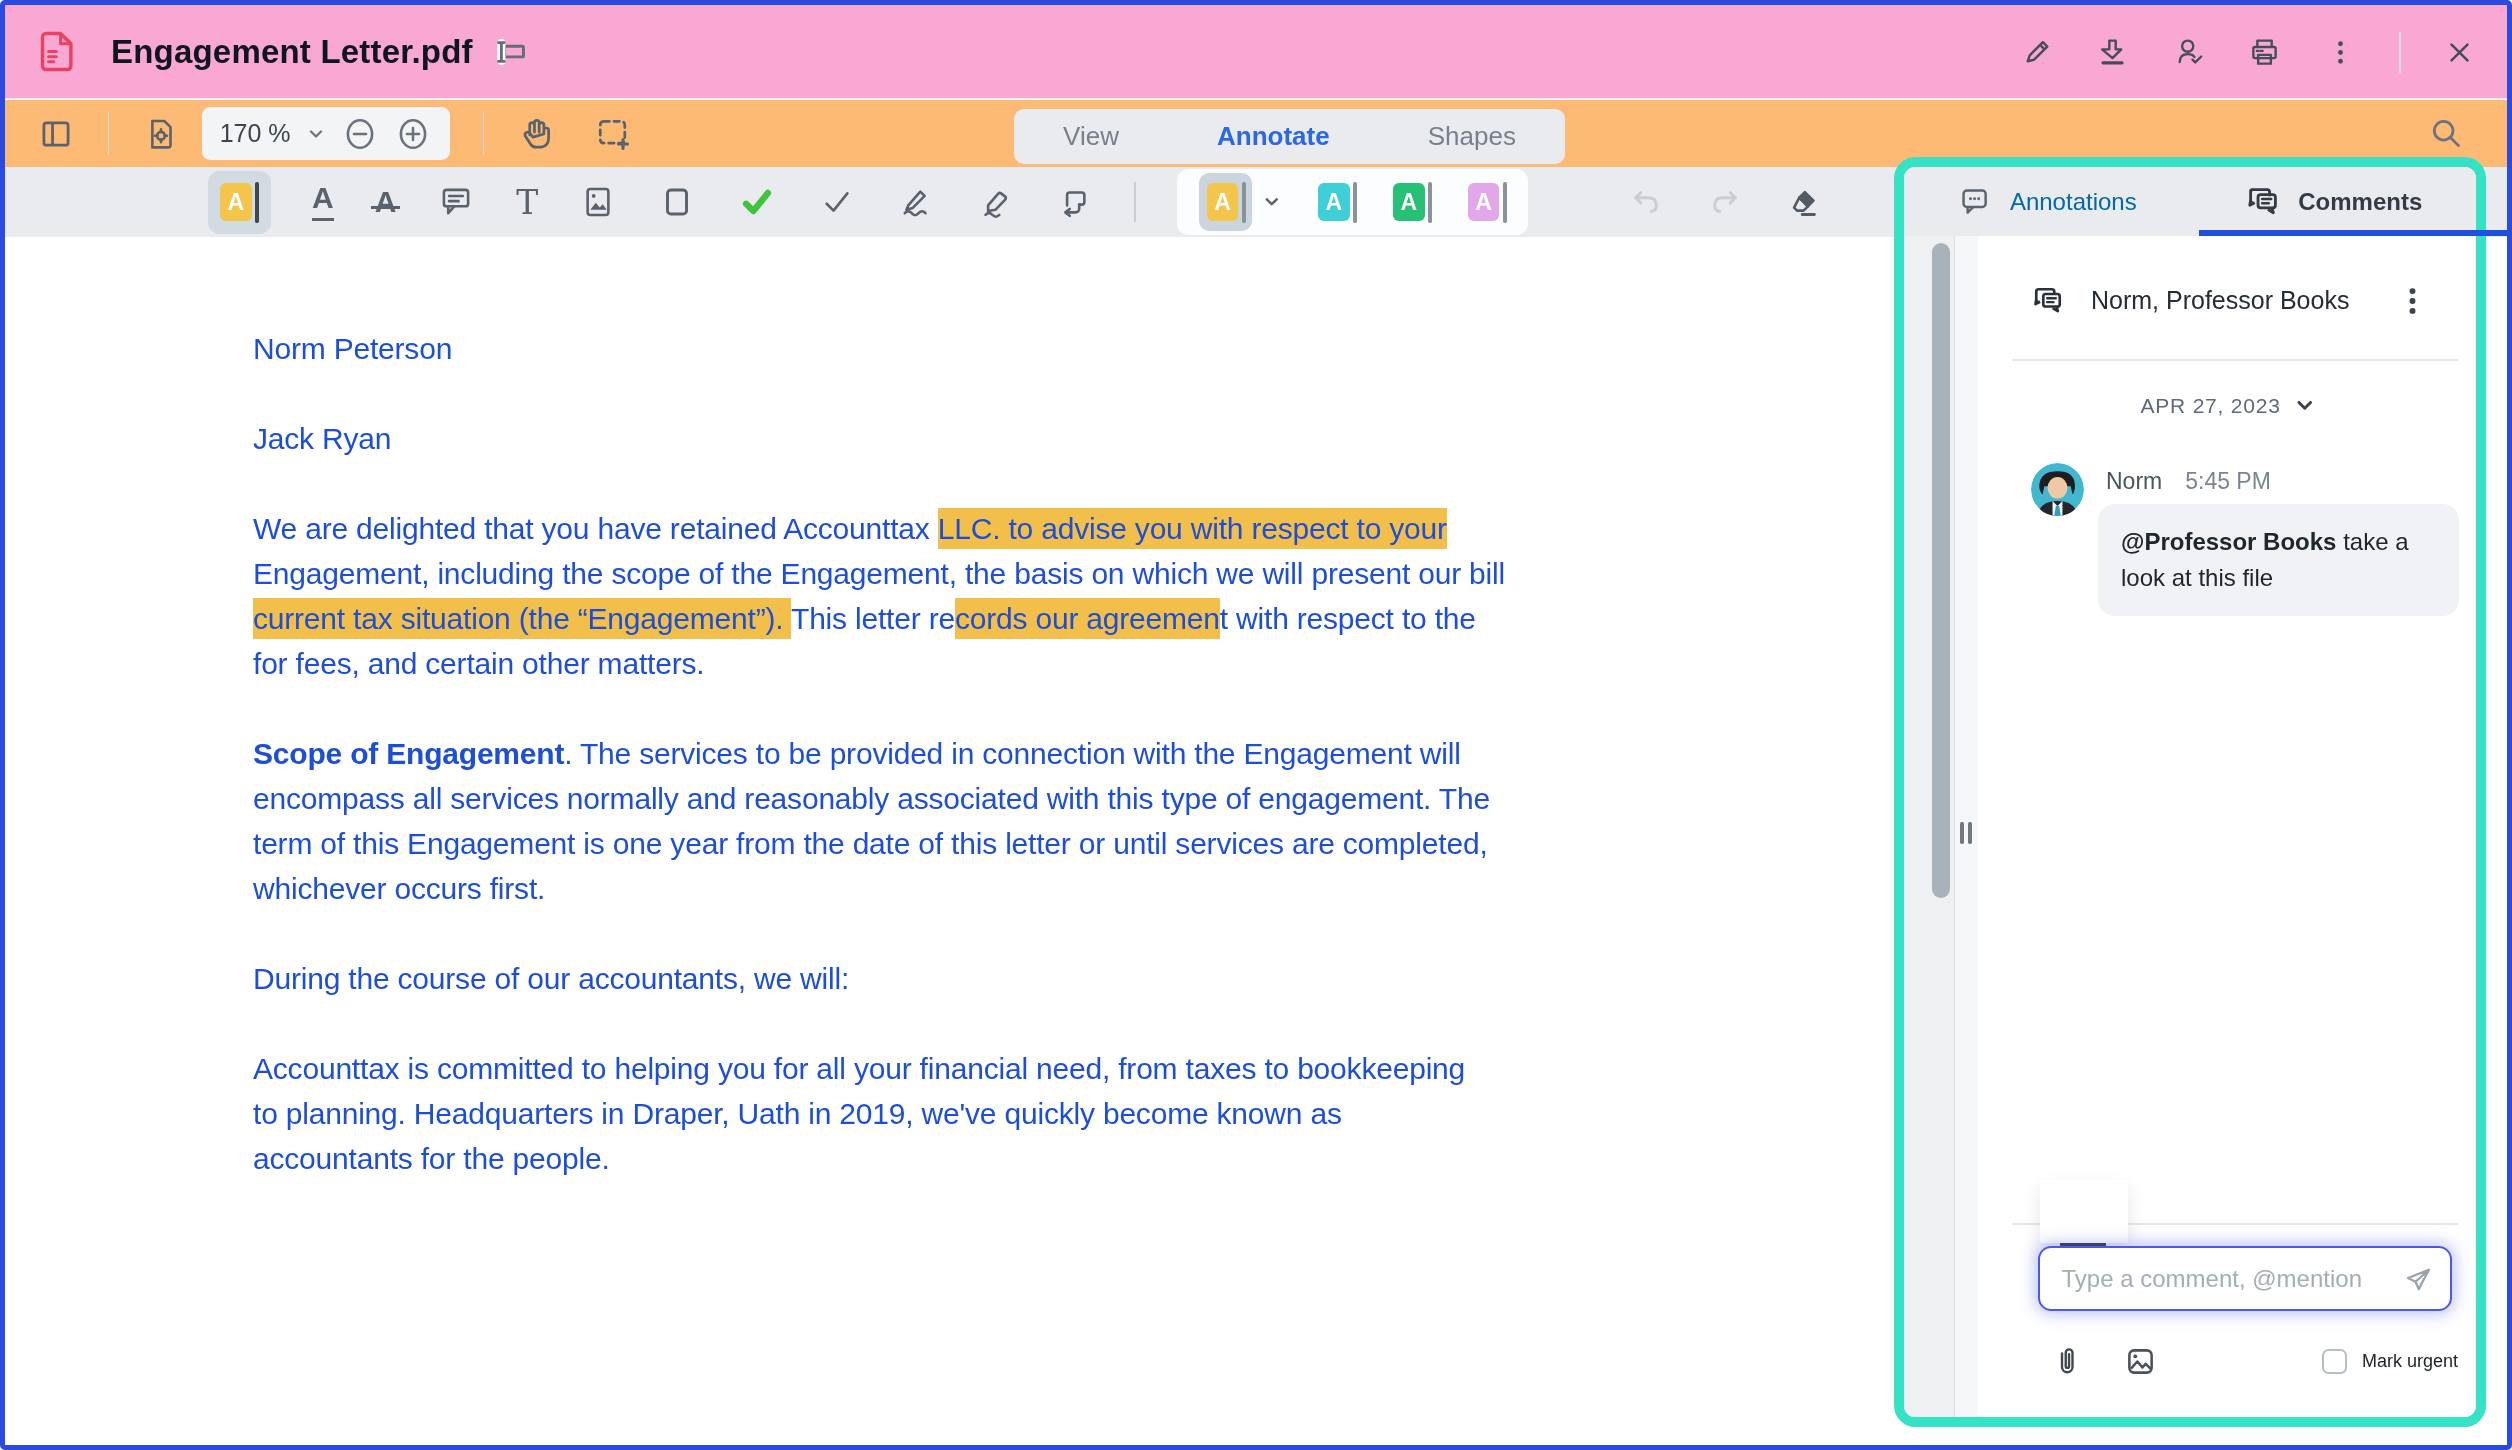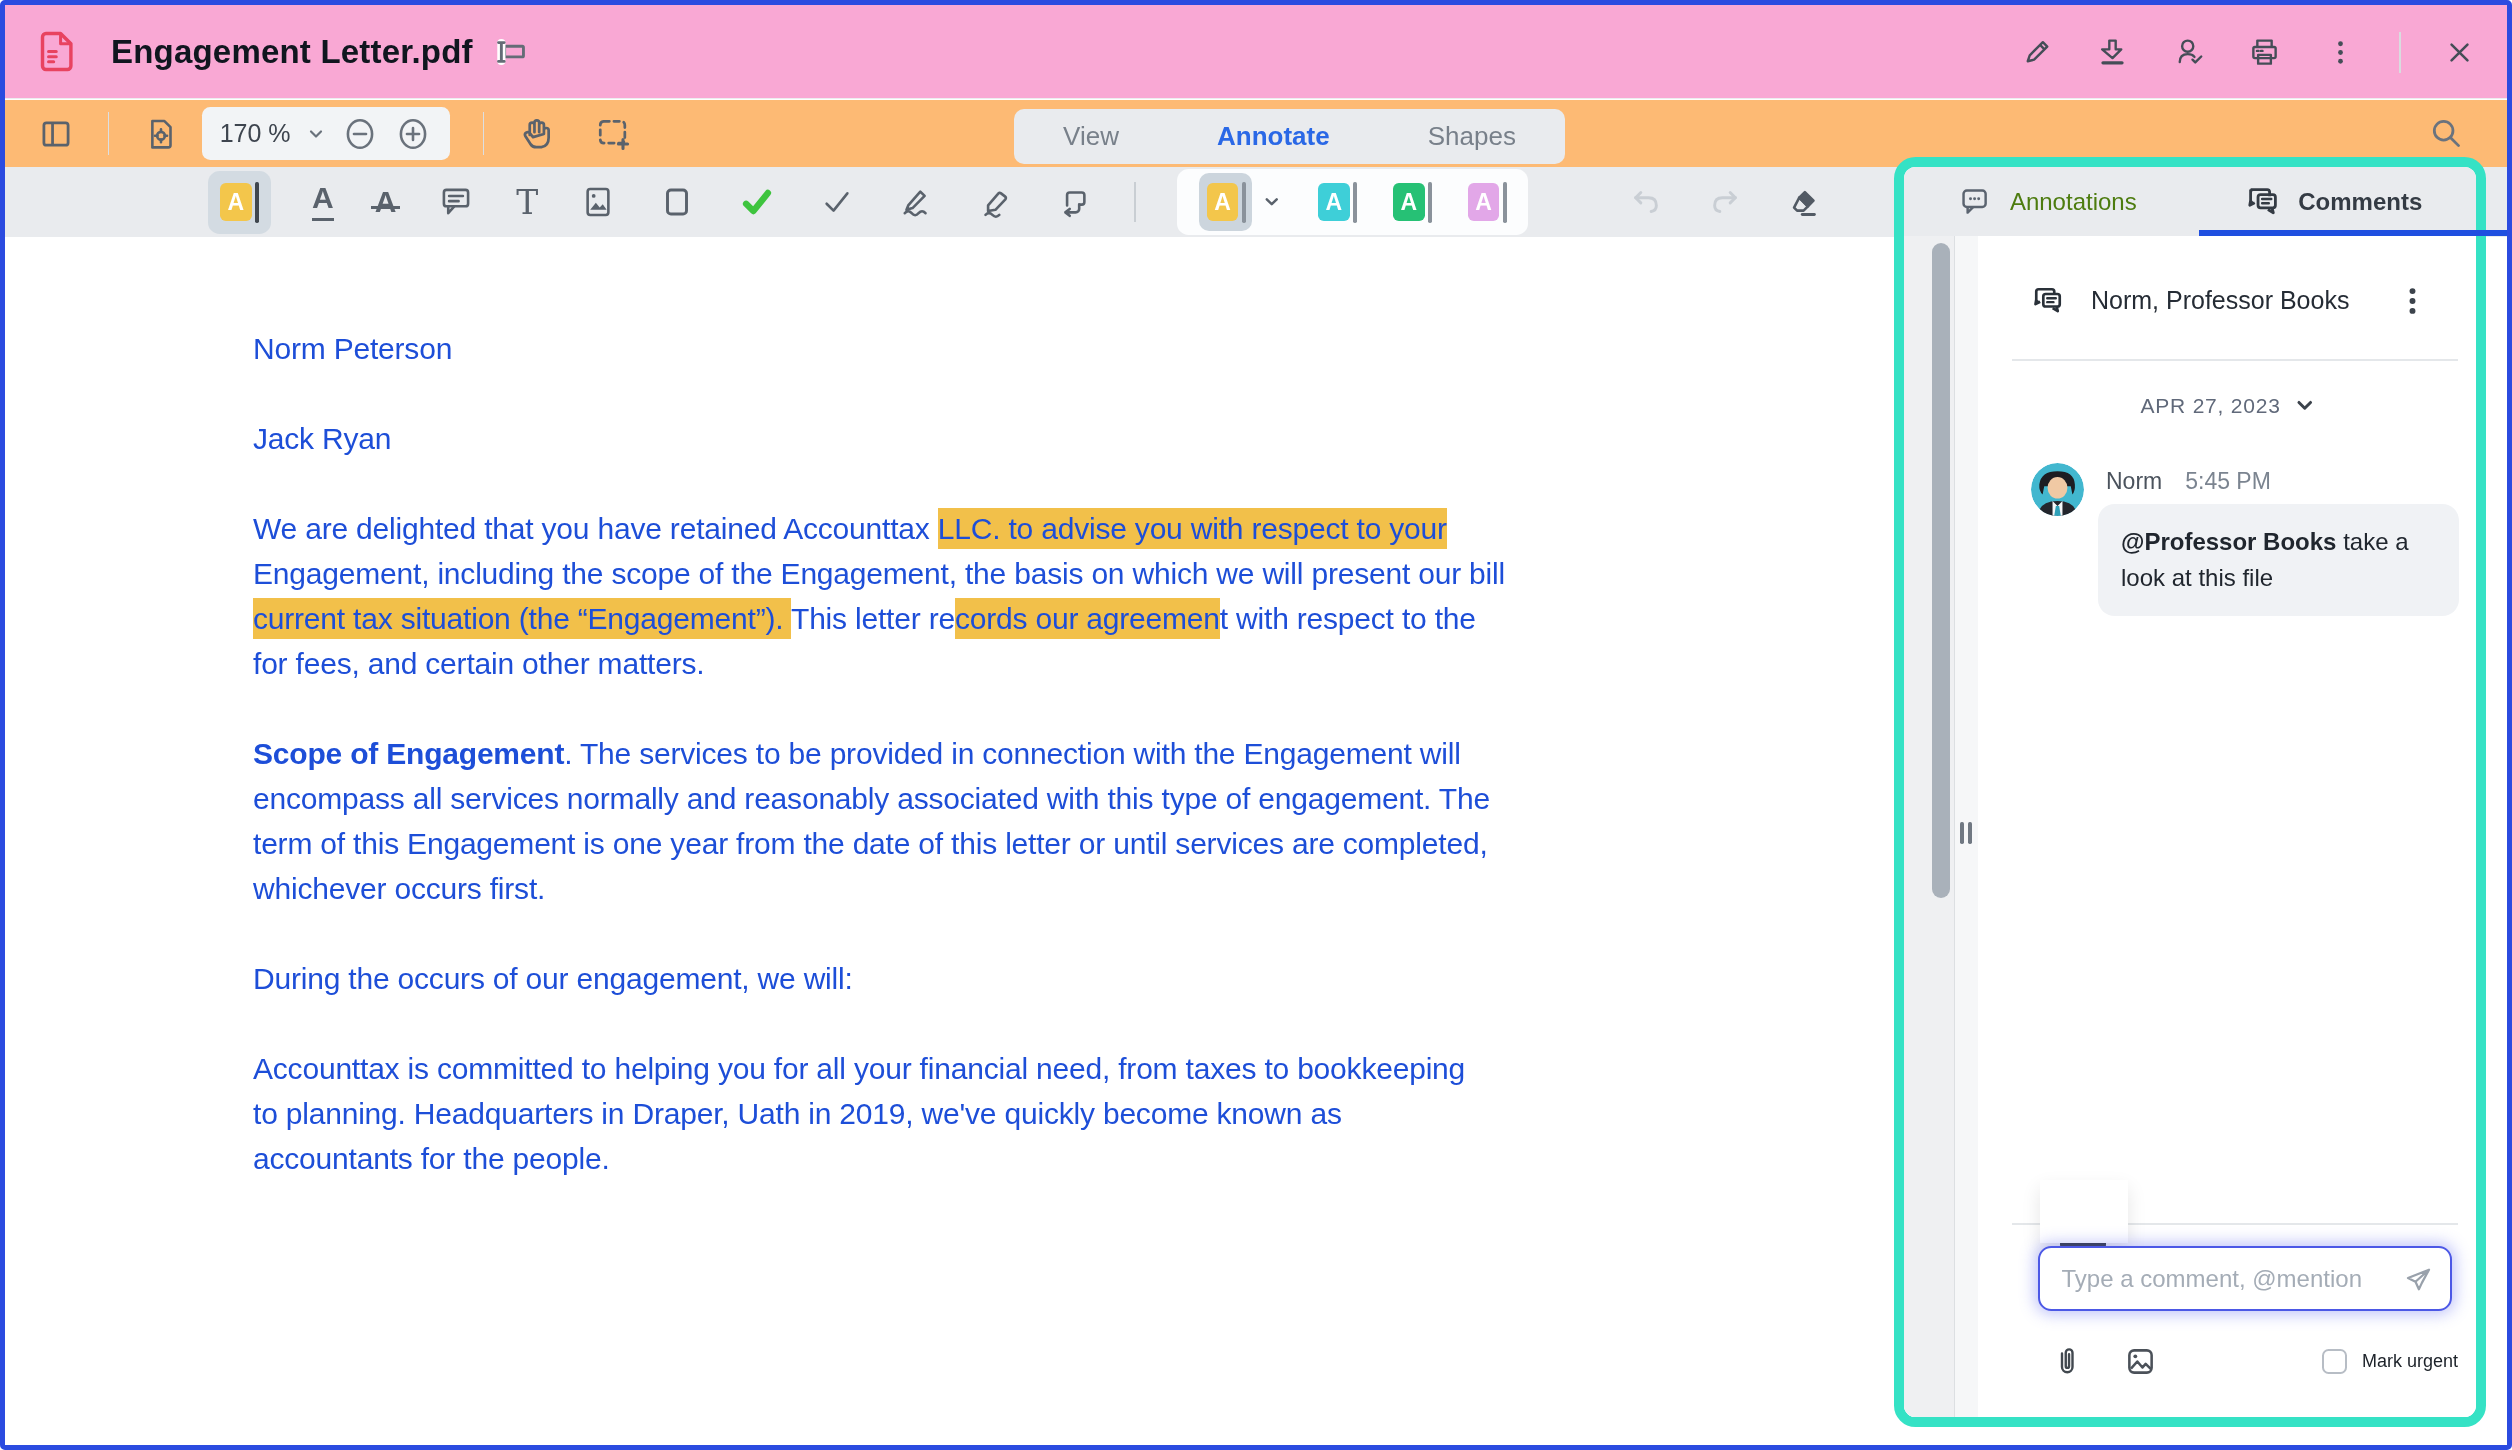--- a/index.html
+++ b/index.html
@@ -62,21 +62,21 @@
   .line .b { font-weight:bold; }
   .line .hl { background:#f2c04a; padding:4.1px 0; }
 
   
   .panel { position:absolute; left:1889px; top:152px; width:592px; height:1270px;
            border:10.8px solid #35e2c5; border-radius:21.5px; background:#fff; z-index:50; overflow:hidden; }
   .panel-tabs { position:absolute; left:0; top:0; right:0; height:69px; background:#e9ebee; display:flex; }
   .ptab { flex:1; display:flex; align-items:center; justify-content:center; gap:16.6px; cursor:pointer; }
   .ptab .plabel { font-size:24px; }
   .ptab.inactive { color:#5b6470; }
-  .ptab.inactive .plabel { color:#4d7c0f; }
+  .ptab.inactive .plabel { color:#0369a1; }
   .ptab.active { color:#343b44; }
   .ptab.active .plabel { color:#343b44; font-weight:bold; }
   .tab-underline { position:absolute; left:2194px; top:225px; width:308px; height:5.8px; background:#1f4fe0; z-index:90; }
 
   .panel-body { position:absolute; left:0; top:69px; right:0; bottom:0; background:#fff; }
   .scroll-track { position:absolute; left:0; top:0; bottom:0; width:50px; background:#eff0f2; }
   .scroll-thumb { position:absolute; left:28px; top:6.6px; width:18px; height:655px; background:#a9b1ba; border-radius:9px; }
   .panel-divline { position:absolute; left:50px; top:0; bottom:0; width:1.7px; background:#dcdfe2; }
   .gutter { position:absolute; left:51px; top:0; bottom:0; width:23px; background:#f6f7f8; }
   .rs-handle { position:absolute; left:56px; top:586px; display:flex; gap:4.1px; cursor:col-resize; }
@@ -377,21 +377,21 @@
           <div class="line"><span class="hl">current tax situation (the “Engagement”). </span><span>This letter re</span><span class="hl">cords our agreemen</span><span>t with respect to the</span></div>
           <div class="line"><span>for fees, and certain other matters.</span></div>
         </div>
         <div class="para">
           <div class="line"><span class="b">Scope of Engagement</span><span>. The services to be provided in connection with the Engagement will</span></div>
           <div class="line"><span>encompass all services normally and reasonably associated with this type of engagement. The</span></div>
           <div class="line"><span>term of this Engagement is one year from the date of this letter or until services are completed,</span></div>
           <div class="line"><span>whichever occurs first.</span></div>
         </div>
         <div class="para">
-          <div class="line"><span>During the occurs of our engagement, we will:</span></div>
+          <div class="line"><span>During the course of our accountants, we will:</span></div>
         </div>
         <div class="para">
           <div class="line"><span>Accounttax is committed to helping you for all your financial need, from taxes to bookkeeping</span></div>
           <div class="line"><span>to planning. Headquarters in Draper, Uath in 2019, we've quickly become known as</span></div>
           <div class="line"><span>accountants for the people.</span></div>
         </div>
       </div>
   </div>
 
   <div class="panel">

